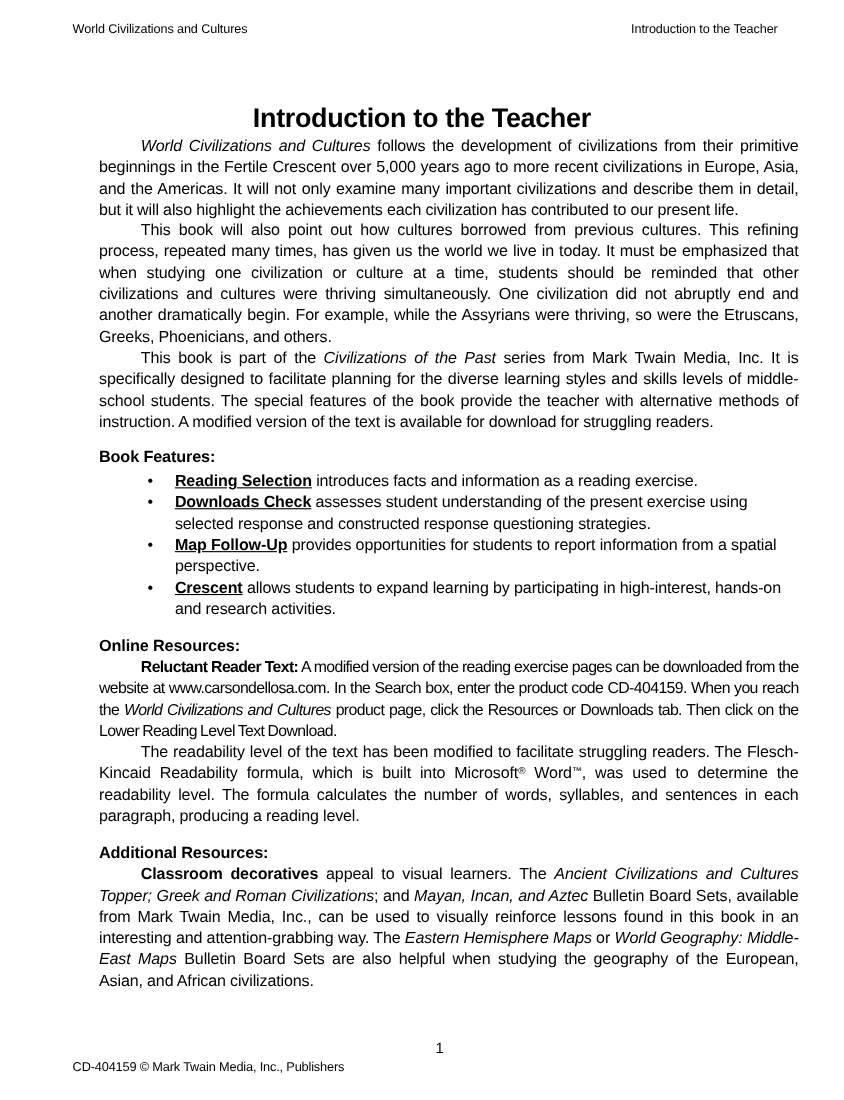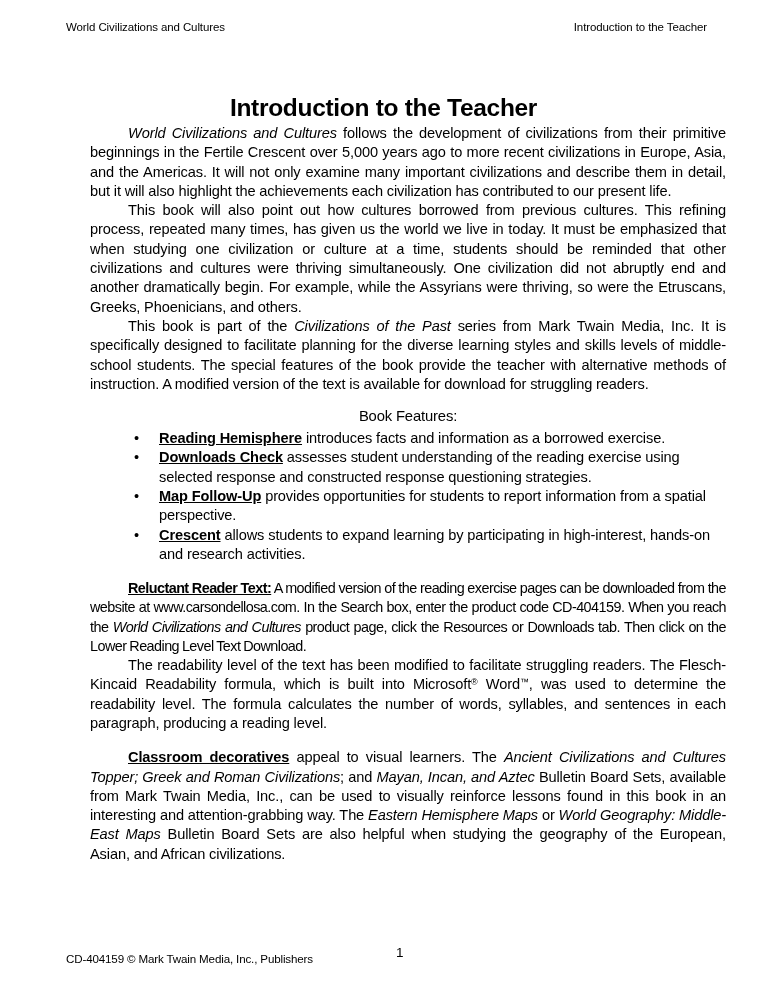--- a/index.html
+++ b/index.html
@@ -79,23 +79,22 @@
     word-spacing: -0.6px;
   }
   .gap-md { height: 13px; }
   .gap-lg { height: 15px; }
 
   
   h2.section {
     margin: 0;
     font-size: 14.8px;
     line-height: 19px;
-    font-weight: normal;
+    font-weight: bold;
     letter-spacing: -0.15px;
-    text-align: center;
   }
 
   
   ul.features {
     margin: 3px 0 0 0;
     padding: 0;
     list-style: none;
   }
   ul.features li {
     position: relative;
@@ -112,39 +111,39 @@
     top: 0;
     font-size: 14.6px;
     line-height: 19.3px;
   }
   .lead {
     font-weight: bold;
     text-decoration: underline;
   }
 
   em.ital { font-style: italic; }
-  .bold { font-weight: bold; text-decoration: underline; }
+  .bold { font-weight: bold; }
 
   sup.mark {
     font-size: 0.62em;
     vertical-align: 0.42em;
     line-height: 0;
   }
 
   
   .footer {
     position: absolute;
     left: 66px;
     top: 948px;
     width: 636px;
     font-size: 11.6px;
     line-height: 14px;
     letter-spacing: -0.15px;
   }
-  .footer .fl { position: absolute; left: 0; top: 4px; }
+  .footer .fl { position: absolute; left: 0; top: 16px; }
   .footer .pageno {
     position: absolute;
     left: 330px;
     top: -2px;
     font-size: 13.5px;
   }
 </style>
 </head>
 <body>
 
@@ -165,45 +164,47 @@
 
     <p class="body"><span>This book is part of the </span><em class="ital">Civilizations of the Past</em><span> series from Mark Twain Media, Inc. It is specifically designed to facilitate planning for the diverse learning styles and skills levels of middle-school students. The special features of the book provide the teacher with alternative methods of instruction. A modified version of the text is available for download for struggling readers.</span></p>
 
     <div class="gap-md"></div>
 
     <h2 class="section">Book Features:</h2>
 
     <ul class="features">
       <li>
         <span class="dot">•</span>
-        <span class="lead">Reading Hemisphere</span><span> introduces facts and information as a borrowed exercise.</span>
-      </li>
-      <li>
-        <span class="dot">•</span>
-        <span class="lead">Downloads Check</span><span> assesses student understanding of the reading exercise using selected response and constructed response questioning strategies.</span>
+        <span class="lead">Reading Selection</span><span> introduces facts and information as a reading exercise.</span>
+      </li>
+      <li>
+        <span class="dot">•</span>
+        <span class="lead">Downloads Check</span><span> assesses student understanding of the present exercise using selected response and constructed response questioning strategies.</span>
       </li>
       <li>
         <span class="dot">•</span>
         <span class="lead">Map Follow-Up</span><span> provides opportunities for students to report information from a spatial perspective.</span>
       </li>
       <li>
         <span class="dot">•</span>
         <span class="lead">Crescent</span><span> allows students to expand learning by participating in high-interest, hands-on and research activities.</span>
       </li>
     </ul>
 
     <div class="gap-lg"></div>
 
+    <h2 class="section">Online Resources:</h2>
 
     <p class="body tight"><span class="bold">Reluctant Reader Text:</span><span> A modified version of the reading exercise pages can be downloaded from the website at www.carsondellosa.com. In the Search box, enter the product code CD-404159. When you reach the </span><em class="ital">World Civilizations and Cultures</em><span> product page, click the Resources or Downloads tab. Then click on the Lower Reading Level Text Download.</span></p>
 
     <p class="body"><span>The readability level of the text has been modified to facilitate struggling readers. The Flesch-Kincaid Readability formula, which is built into Microsoft</span><sup class="mark">®</sup><span> Word</span><sup class="mark">™</sup><span>, was used to determine the readability level. The formula calculates the number of words, syllables, and sentences in each paragraph, producing a reading level.</span></p>
 
     <div class="gap-lg"></div>
 
+    <h2 class="section">Additional Resources:</h2>
 
     <p class="body"><span class="bold">Classroom decoratives</span><span> appeal to visual learners. The </span><em class="ital">Ancient Civilizations and Cultures Topper; Greek and Roman Civilizations</em><span>; and </span><em class="ital">Mayan, Incan, and Aztec</em><span> Bulletin Board Sets, available from Mark Twain Media, Inc., can be used to visually reinforce lessons found in this book in an interesting and attention-grabbing way. The </span><em class="ital">Eastern Hemisphere Maps</em><span> or </span><em class="ital">World Geography: Middle-East Maps</em><span> Bulletin Board Sets are also helpful when studying the geography of the European, Asian, and African civilizations.</span></p>
 
   </div>
 
   <div class="footer">
     <div class="fl">CD-404159  © Mark Twain Media, Inc., Publishers</div>
     <div class="pageno">1</div>
   </div>
 

